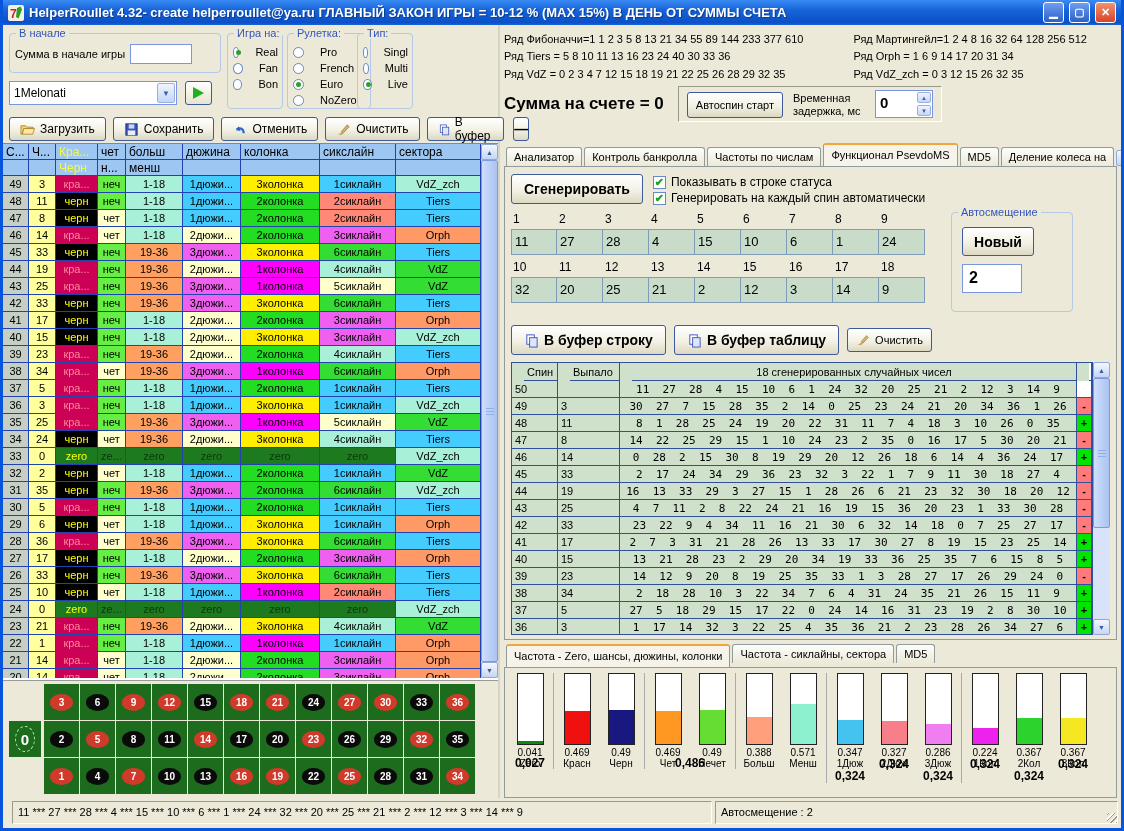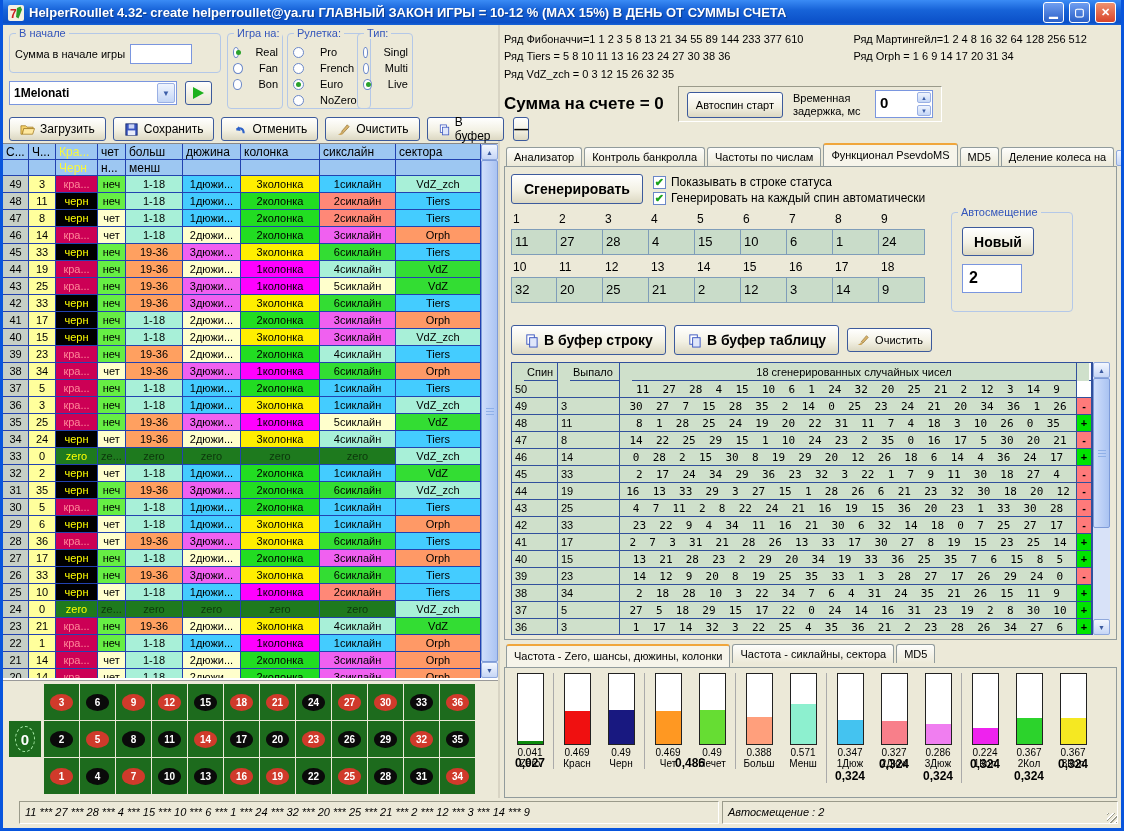--- a/index.html
+++ b/index.html
@@ -22,21 +22,21 @@
   .left-panel { width:497px; flex:0 0 497px; display:flex; flex-direction:column; border-right:2px solid #d8d4c4; }
   .right-panel { flex:1; display:flex; flex-direction:column; padding:0 4px; overflow:hidden; }
   
   .controls { height:90px; flex:0 0 90px; position:relative; }
   .groupbox { position:absolute; border:1px solid #b4c8e8; border-radius:4px; }
   .groupbox legend, .gb-legend { position:absolute; top:-7px; left:6px; background:#ece9d8; color:#3355bb;
     font-size:11px; padding:0 3px; white-space:nowrap; }
   .gb-start { left:6px; top:8px; width:212px; height:40px; }
   .gb-start .row { display:flex; align-items:center; gap:5px; padding:10px 5px 0 5px; font-size:11px; }
   .textinput { background:#fff; border:1px solid #7a96df; height:20px; width:62px; font-size:11px; }
-  .combo-row { position:absolute; left:6px; top:56px; display:flex; gap:8px;font-weight:bold; }
+  .combo-row { position:absolute; left:6px; top:56px; display:flex; gap:8px; }
   .combo { width:168px; height:24px; background:#fff; border:1px solid #7a96df; display:flex; align-items:center; }
   .combo .cval { flex:1; font-size:12px; padding-left:4px; }
   .combo .carrow { width:18px; height:20px; margin:1px; border:1px solid #9ab0e4; border-radius:2px;
     background:linear-gradient(180deg,#f0f5fe,#c4d6f6); color:#3c5ea8; font-size:8px;
     display:flex; align-items:center; justify-content:center; }
   .playbtn { width:27px; height:24px; border:1px solid #3c5a9c; border-radius:3px;
     background:linear-gradient(180deg,#fff,#e8e4d0); display:flex; align-items:center; justify-content:center; }
   .playbtn .tri { width:0; height:0; border-left:11px solid #1db11d; border-top:6px solid transparent;
     border-bottom:6px solid transparent; }
   .gb-radios { top:8px; height:76px; padding:10px 4px 0 5px; }
@@ -156,22 +156,22 @@
   .bar-group:first-child { border-left:none; }
   .bar-col { width:34px; text-align:center; }
   .bar { width:27px; height:72px; border:1px solid #222; background:#fff; position:relative; margin:0 auto 2px auto; }
   .bar .fill { position:absolute; bottom:0; left:0; right:0; }
   .bval { font-size:10px; } .bname { font-size:10px; white-space:nowrap; }
   .btotal { font-size:12px; font-weight:bold; position:relative; }
   .g5 .bar-col:nth-child(2) .btotal { top:-12px; }
   .g6 .bar-col:nth-child(1) .btotal, .g6 .bar-col:nth-child(3) .btotal { top:-12px; }
   .gtotal { font-size:12px; font-weight:bold; text-align:center; margin-top:13px; }
   
-  .statusbar { height:30px; flex:0 0 30px; display:flex; gap:3px; padding:3px 3px 4px 16px; background:#ece9d8;
-    position:relative;font-style:italic; }
+  .statusbar { height:30px; flex:0 0 30px; display:flex; gap:3px; padding:3px 3px 4px 9px; background:#ece9d8;
+    position:relative; }
   .sb-sec { border:1px solid; border-color:#9a9a8a #fff #fff #9a9a8a; font-size:11px; padding:4px 0 0 5px;
     white-space:nowrap; overflow:hidden; }
   .sb-left { width:700px; } .sb-right { flex:1; }
   .grip { position:absolute; right:4px; bottom:5px; width:10px; height:10px;
     background:repeating-linear-gradient(135deg,#fff 0 1px,#9a9a8a 1px 2px,rgba(0,0,0,0) 2px 4px); }
 </style>
 </head>
 <body>
 
 <div class="window">
@@ -775,22 +775,23 @@
               <div class="bnum red">34</div>
             </div>
           </div>
       </div>
     </div>
 
     <div class="right-panel">
       <div class="info-rows">
         <div>Ряд Фибоначчи=1 1 2 3 5 8 13 21 34 55 89 144 233 377 610</div>
         <div>Ряд Мартингейл=1 2 4 8 16 32 64 128 256 512</div>
-        <div>Ряд Tiers = 5 8 10 11 13 16 23 24 27 30 38 36</div>
+        <div>Ряд Tiers = 5 8 10 11 13 16 23 24 40 30 33 36</div>
         <div>Ряд Orph = 1 6 9 14 17 20 31 34</div>
+        <div>Ряд VdZ = 0 2 3 4 7 12 15 18 19 21 22 25 26 28 29 32 35</div>
         <div>Ряд VdZ_zch = 0 3 12 15 26 32 35</div>
       </div>
       <div class="balance-row">
         <div class="balance">Сумма на счете = 0</div>
         <div class="autospin-box">
           <div class="btn autospin-btn">Автоспин старт</div>
           <div class="delay-label">Временная задержка, мс</div>
           <div class="spinbox">
             <div class="sval">0</div>
             <div class="spinner">

